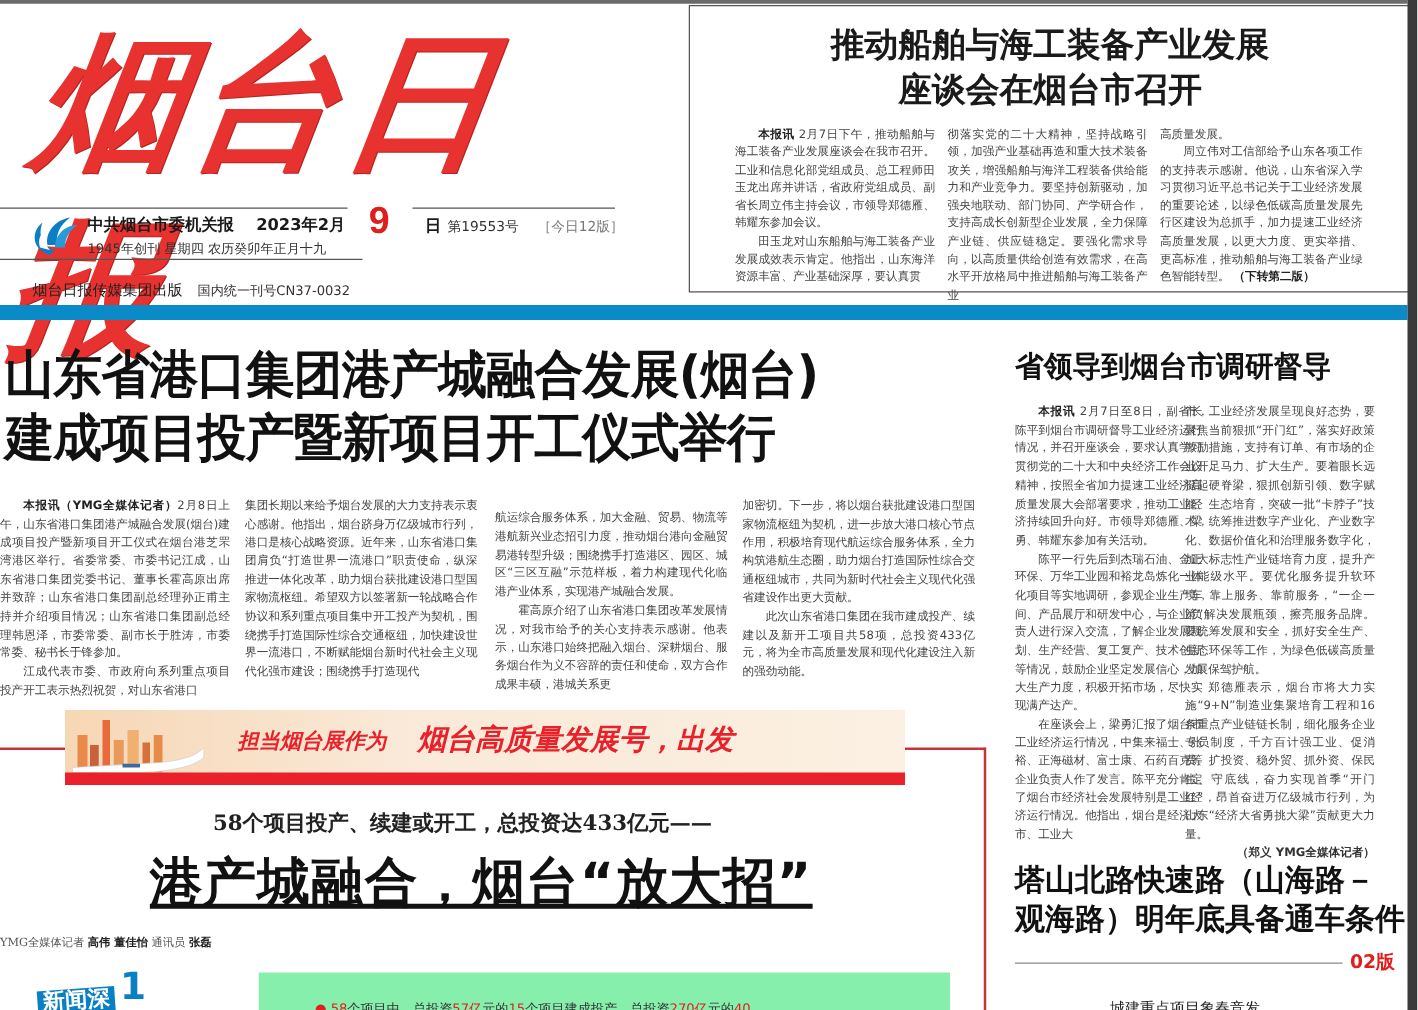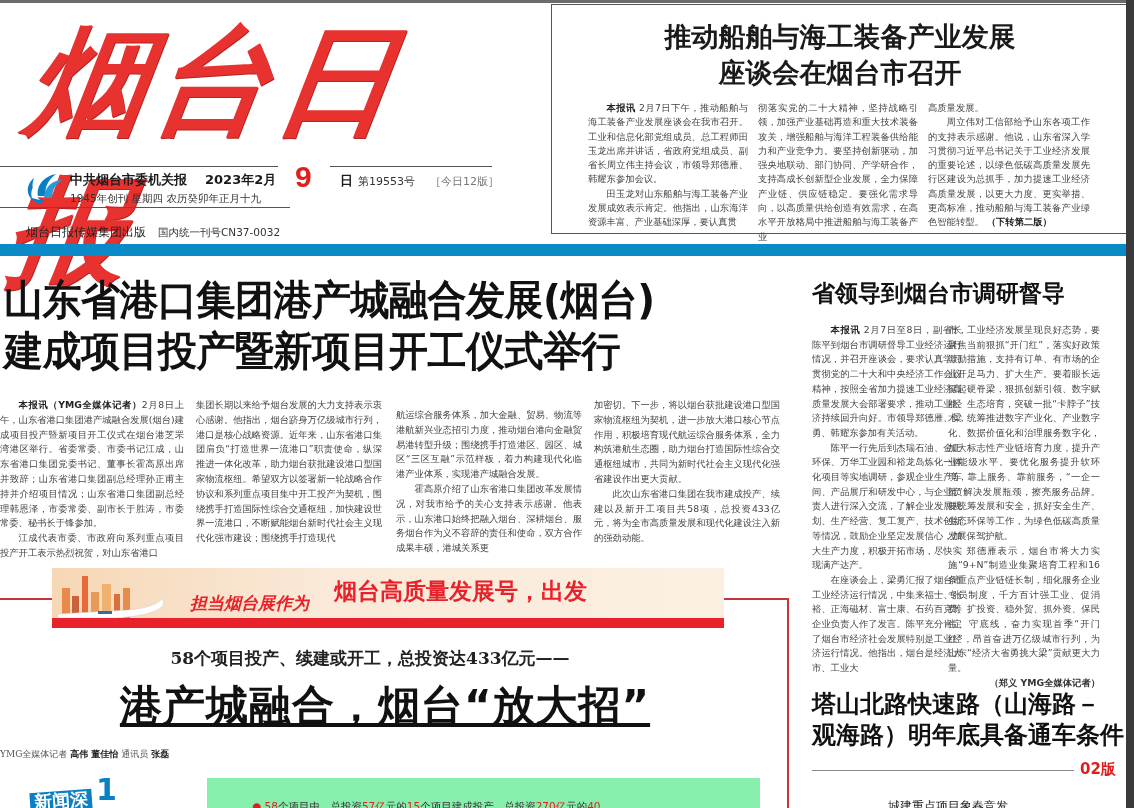--- a/index.html
+++ b/index.html
@@ -48,22 +48,22 @@
   .right-title { position: absolute; left: 812px; top: 278px; font-size: 23px; font-weight: bold; color: #111; }
   .rcol { position: absolute; font-size: 9.3px; line-height: 14.7px; color: #444; text-align: justify; }
   .rcol p { text-indent: 2em; }
   .byline-r { text-align: right; font-weight: bold; color: #333; }
 
   
   .banner { position: absolute; left: 52px; top: 568px; width: 672px; height: 60px;
     background: linear-gradient(90deg, #f6d7b5 0%, #fae9d8 40%, #fbf0e2 100%); overflow: hidden; }
   .banner-red { position: absolute; left: 0; bottom: 0; width: 100%; height: 10px; background: #e8212a; }
   .banner-city { position: absolute; left: 6px; bottom: 10px; width: 105px; height: 44px; }
-  .banner-text-small { position: absolute; left: 138px; top: 13px; font-size: 17px; font-style: italic; font-weight: bold; color: #e8212a; margin-top: 11px; }
-  .banner-text-big { position: absolute; left: 282px; top: 8px; font-size: 23px; font-weight: bold; color: #e8212a; }
+  .banner-text-small { position: absolute; left: 138px; top: 13px; font-size: 17px; font-style: italic; font-weight: bold; color: #e8212a; }
+  .banner-text-big { position: absolute; left: 282px; top: 8px; font-size: 23px; font-style: italic; font-weight: bold; color: #e8212a; }
   .red-line-left { position: absolute; left: 0; top: 598px; width: 52px; height: 1.5px; background: #c8323a; }
   .red-line-right { position: absolute; left: 724px; top: 598px; width: 64px; height: 1.5px; background: #c8323a; }
   .red-line-vert { position: absolute; left: 787px; top: 598px; width: 1.5px; height: 210px; background: #c8323a; }
 
   .kicker { position: absolute; left: 0; top: 647px; width: 740px; text-align: center; font-family: "DejaVu Serif", "Liberation Serif", serif; font-size: 17px; font-weight: bold; color: #222; }
   .feature-headline { position: absolute; left: 0; top: 678px; width: 770px; text-align: center; font-size: 42px; font-weight: bold; color: #111; letter-spacing: 1px; text-decoration: underline; }
   .feature-byline { position: absolute; left: 0; top: 748px; width: 770px; text-align: left; font-size: 9px; color: #555; font-family: "DejaVu Serif", "Liberation Serif", serif; }
   .feature-byline b { color: #222; font-family: "DejaVu Sans", sans-serif; }
 
   .news-deep { position: absolute; left: 22px; top: 775px; width: 90px; height: 33px; }

